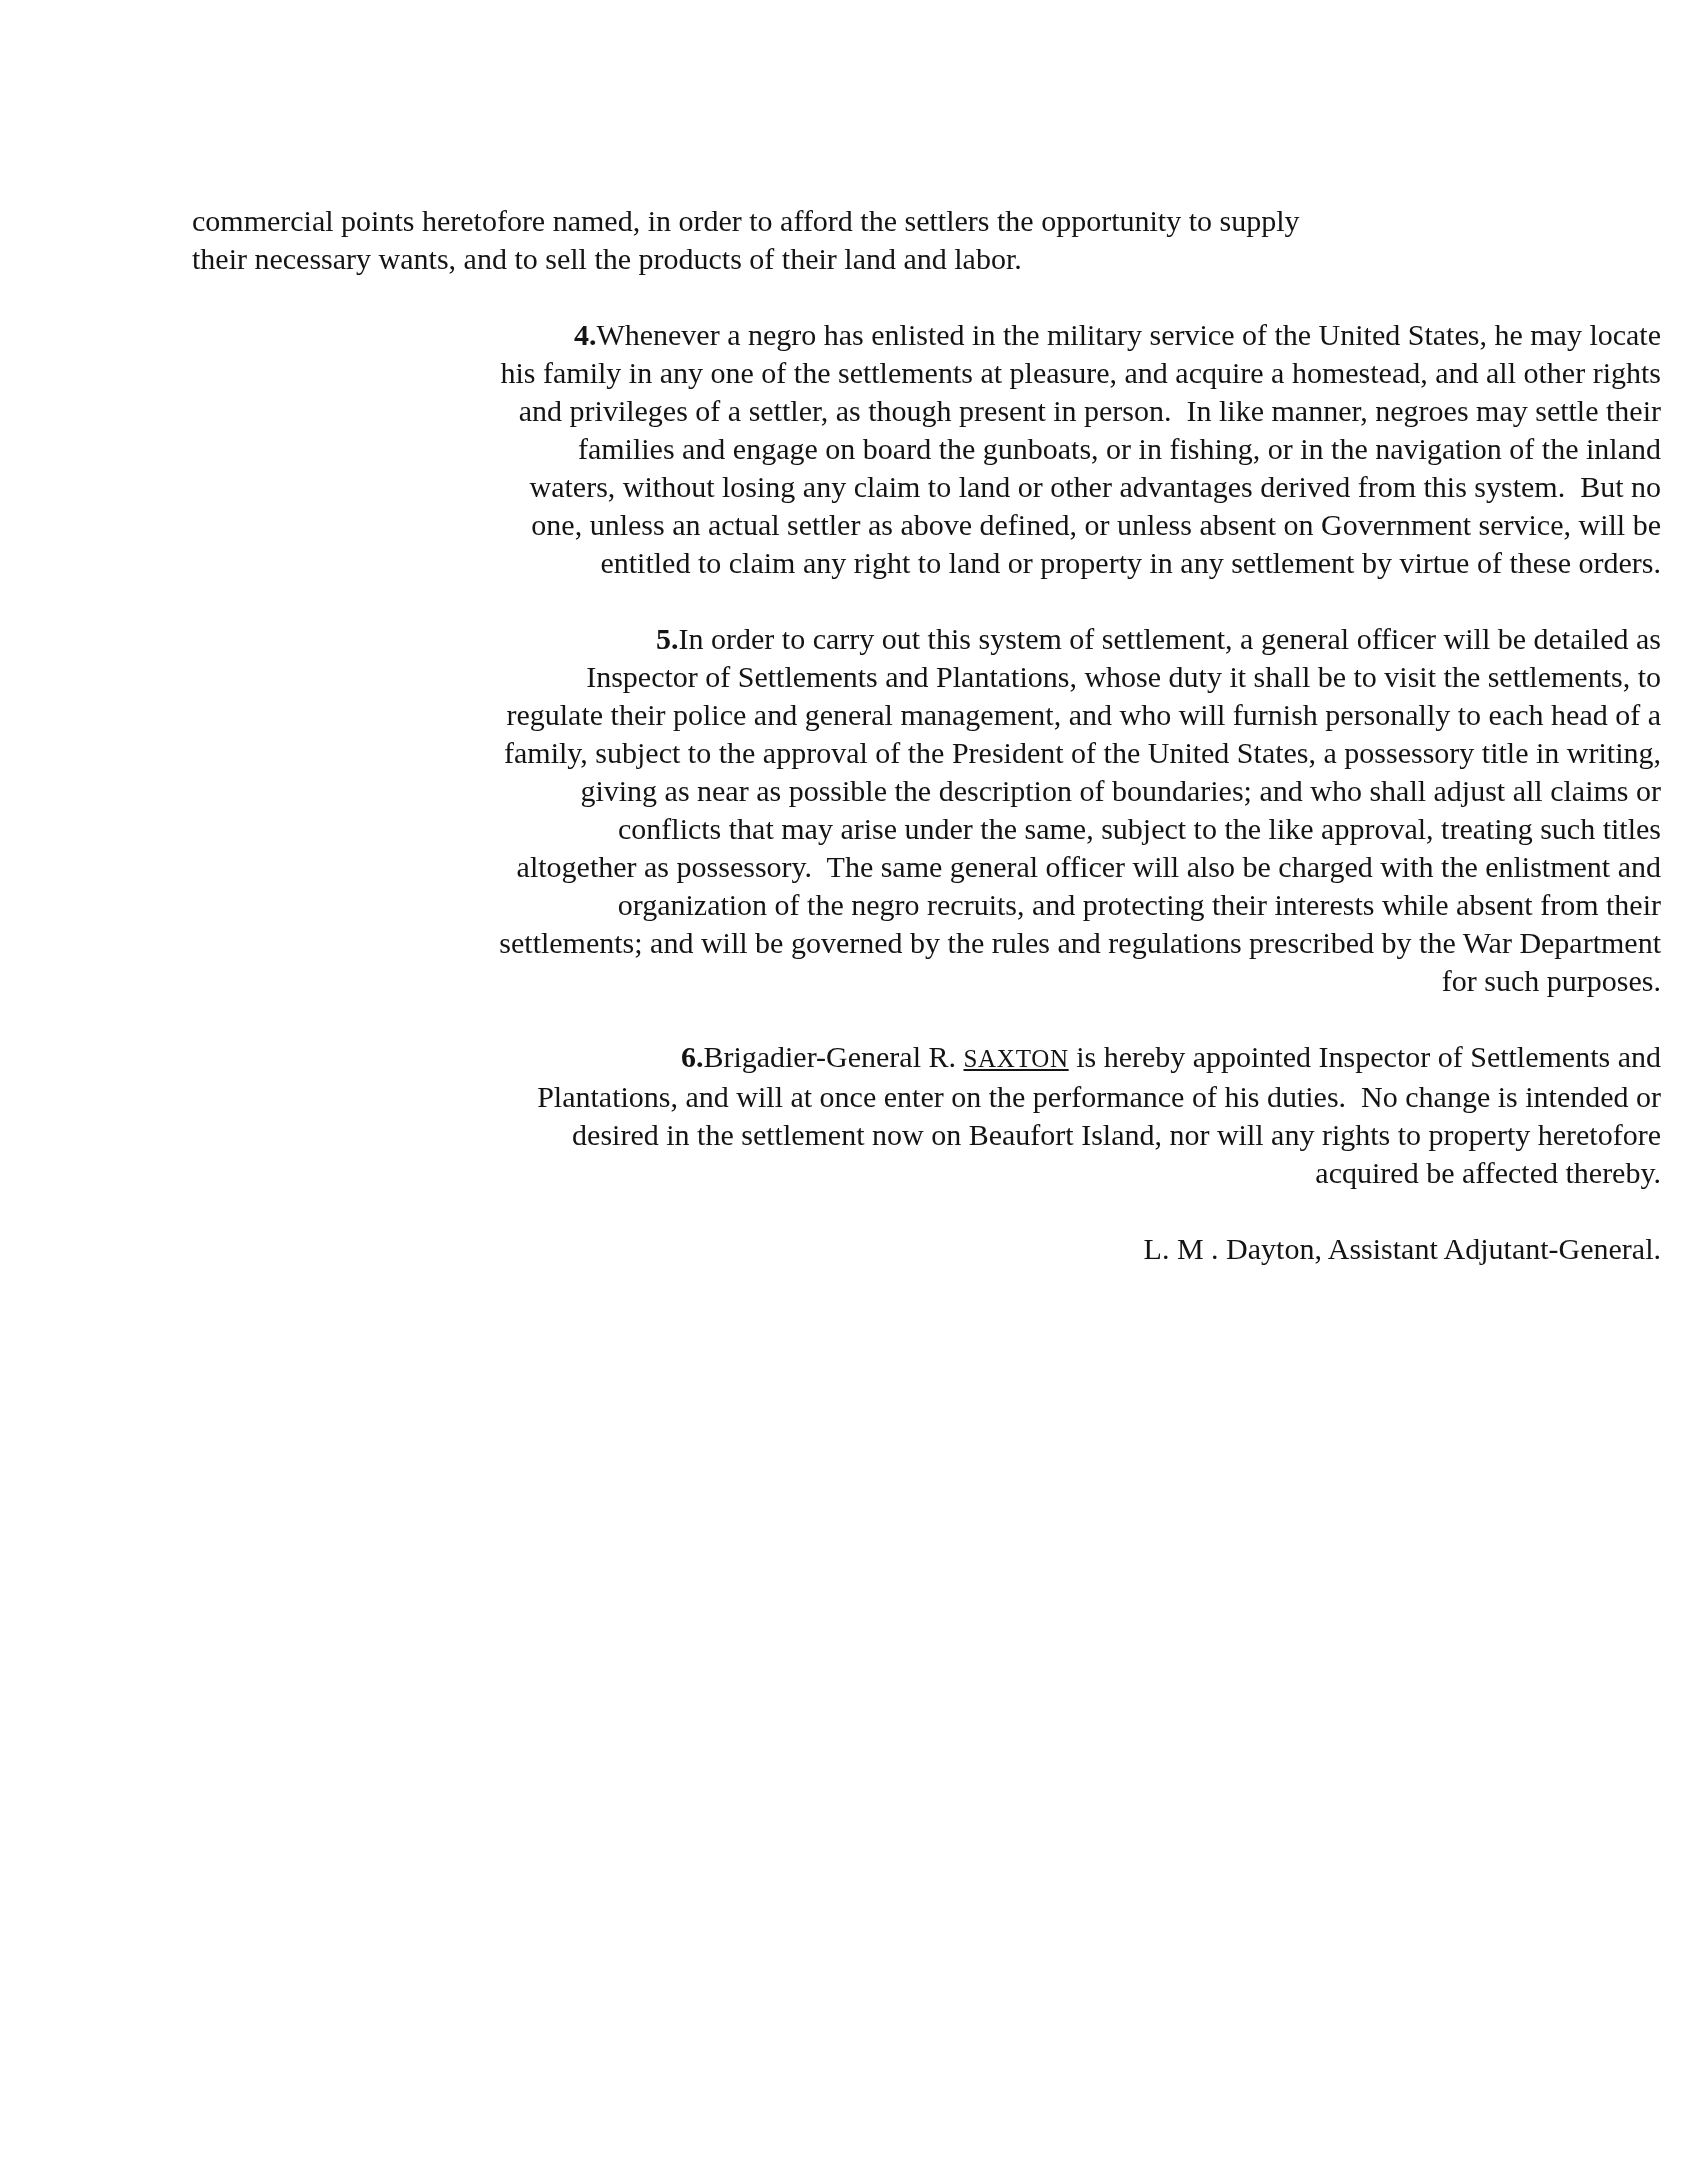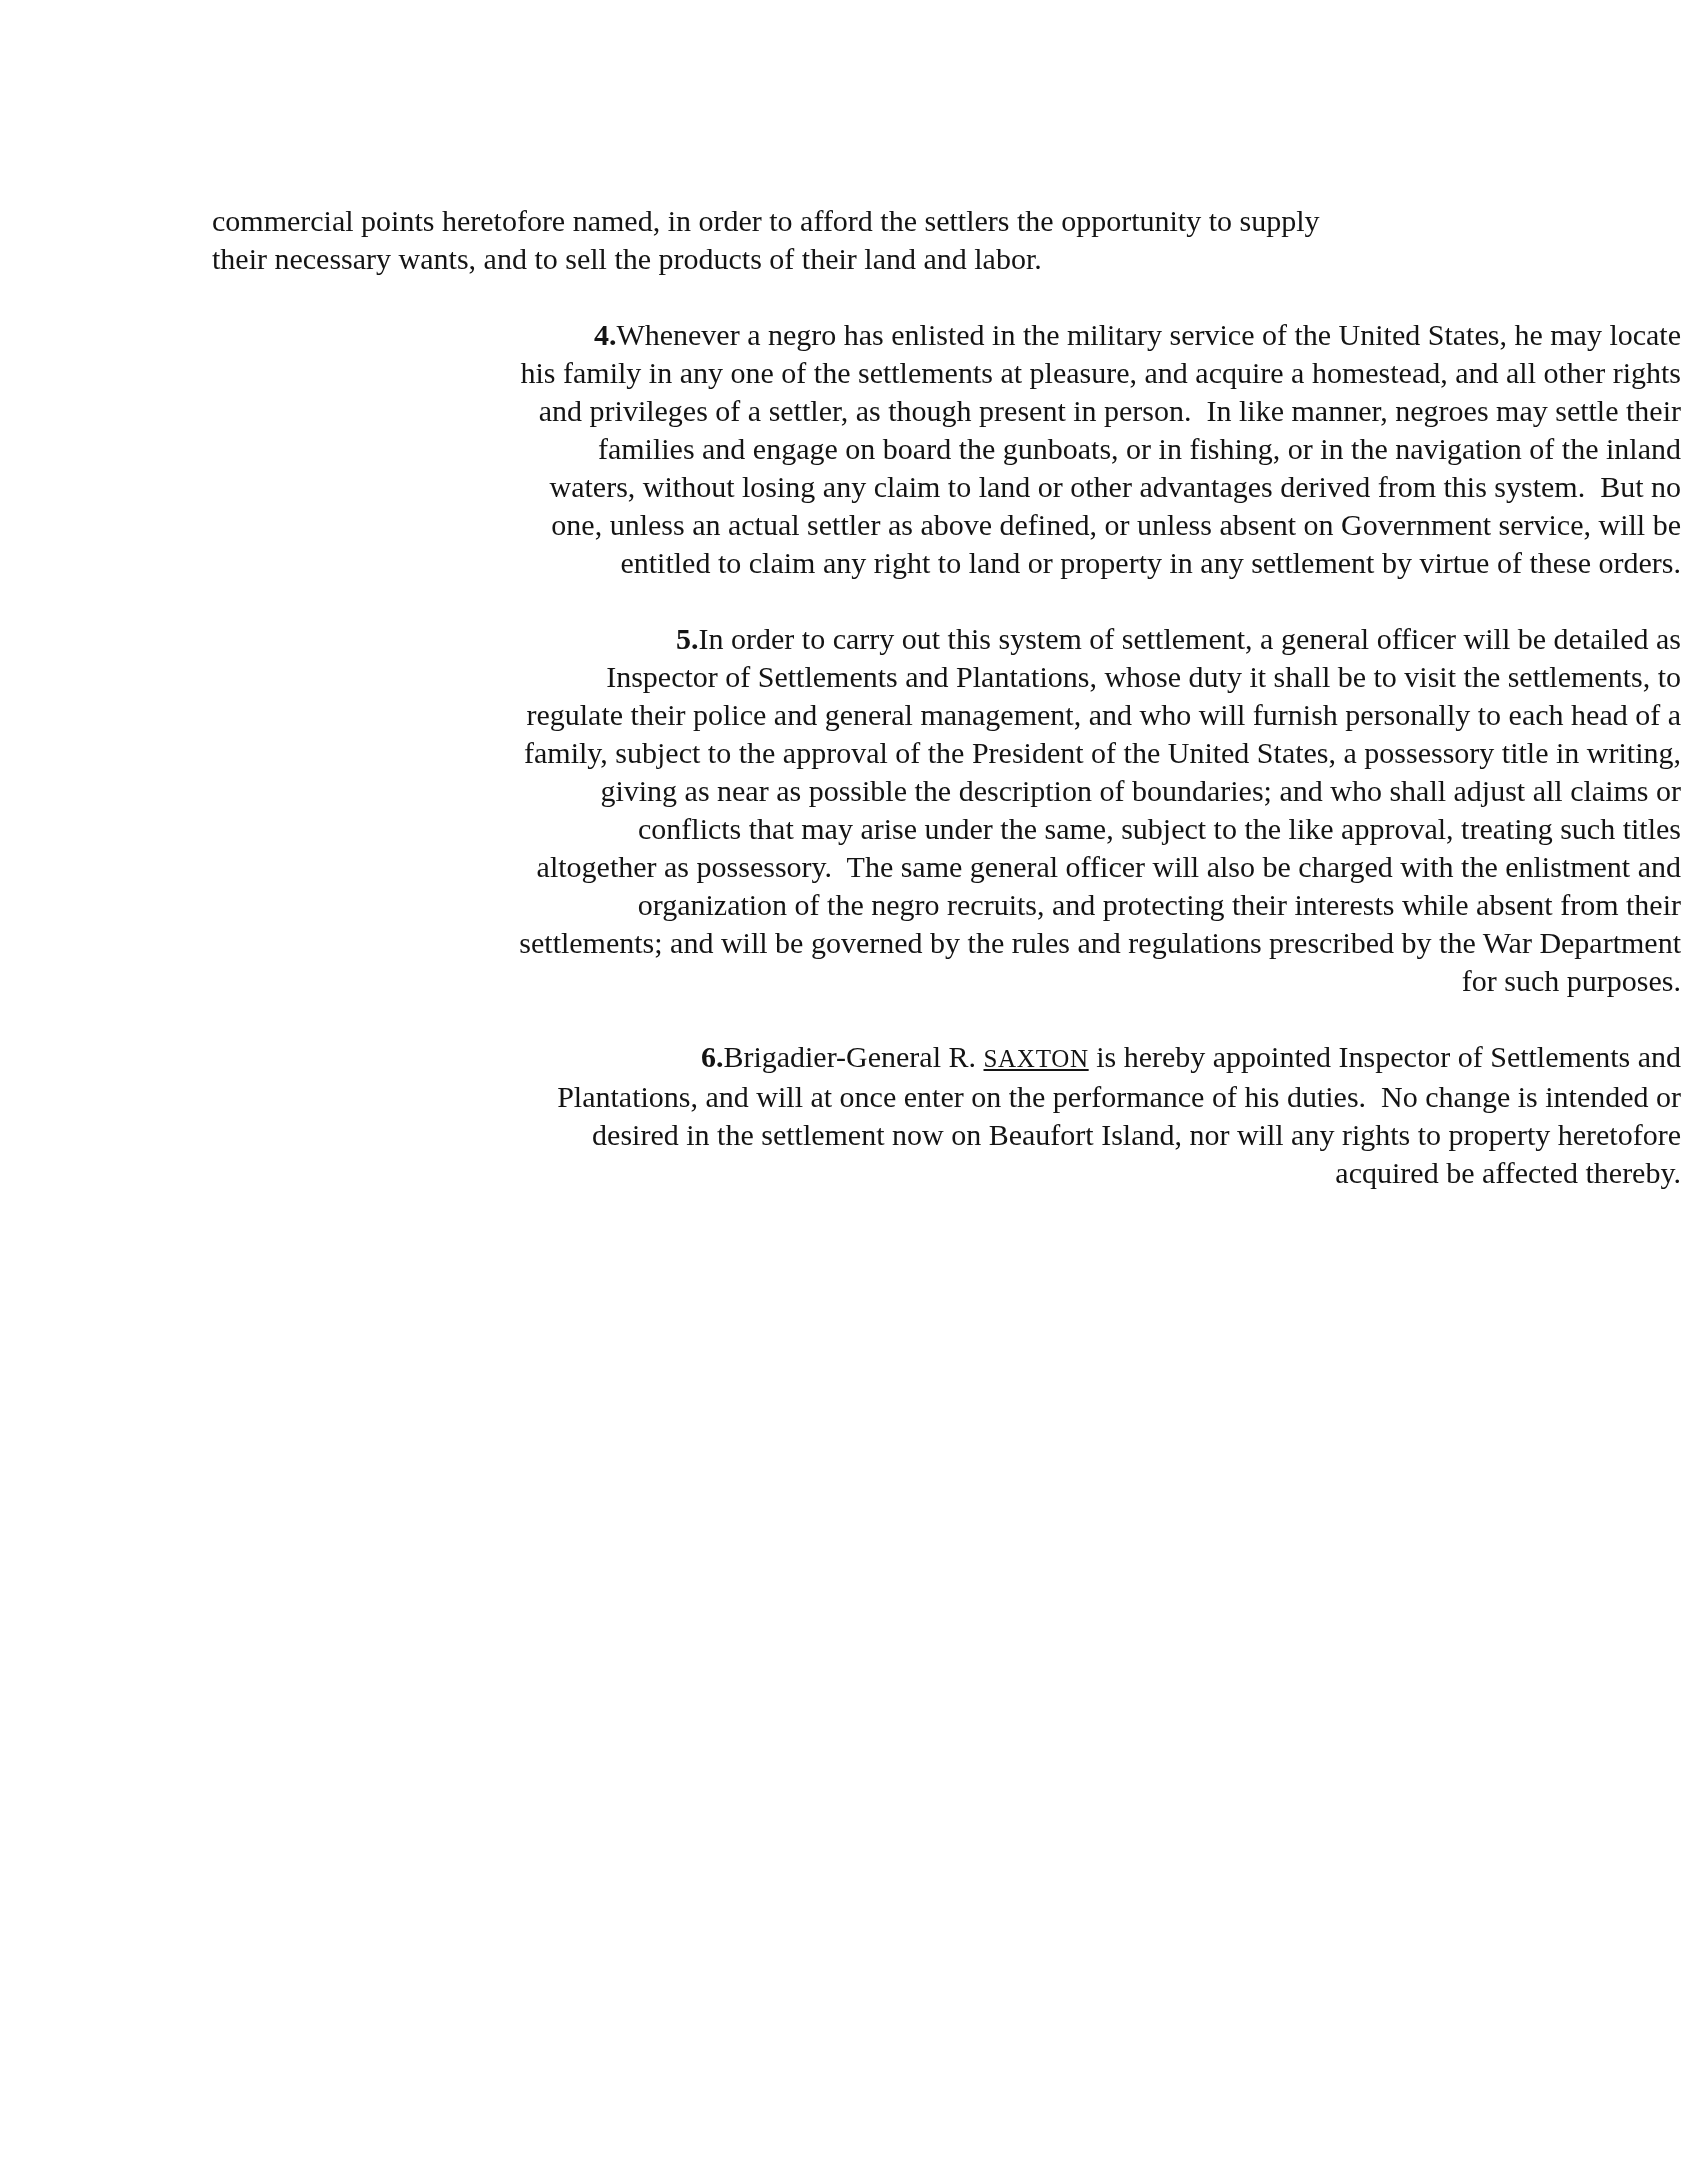--- a/index.html
+++ b/index.html
@@ -9,21 +9,21 @@
   }
   .page {
     position: relative;
     width: 1687px;
     height: 2183px;
     background: #ffffff;
     overflow: hidden;
   }
   .content {
     position: absolute;
-    left: 212px;
+    left: 192px;
     top: 202px;
     width: 1469px;
     color: #141414;
     font-family: "Liberation Serif", "DejaVu Serif", serif;
     font-size: 30px;
     line-height: 38px;
   }
   .pre { white-space: pre-wrap; }
   .para { margin: 0; }
   .gap { margin-top: 38px; text-align: right; }
@@ -69,18 +69,19 @@
 organization of the negro recruits, and protecting their interests while absent from their
 settlements; and will be governed by the rules and regulations prescribed by the War Department
 for such purposes.</span></div>
 
     <div class="para gap"><span class="pnum">6.</span><span class="pre">Brigadier-General R. </span><span class="saxton">SAXTON</span><span class="pre"> is hereby appointed Inspector of Settlements and
 Plantations, and will at once enter on the performance of his duties.  No change is intended or
 desired in the settlement now on Beaufort Island, nor will any rights to property heretofore
 acquired be affected thereby.</span></div>
 
     <div class="para gap">
+      <div class="pre">L. M . Dayton, Assistant Adjutant-General.</div>
     </div>
 
 
   </div>
 </div>
 
 
 </body></html>

